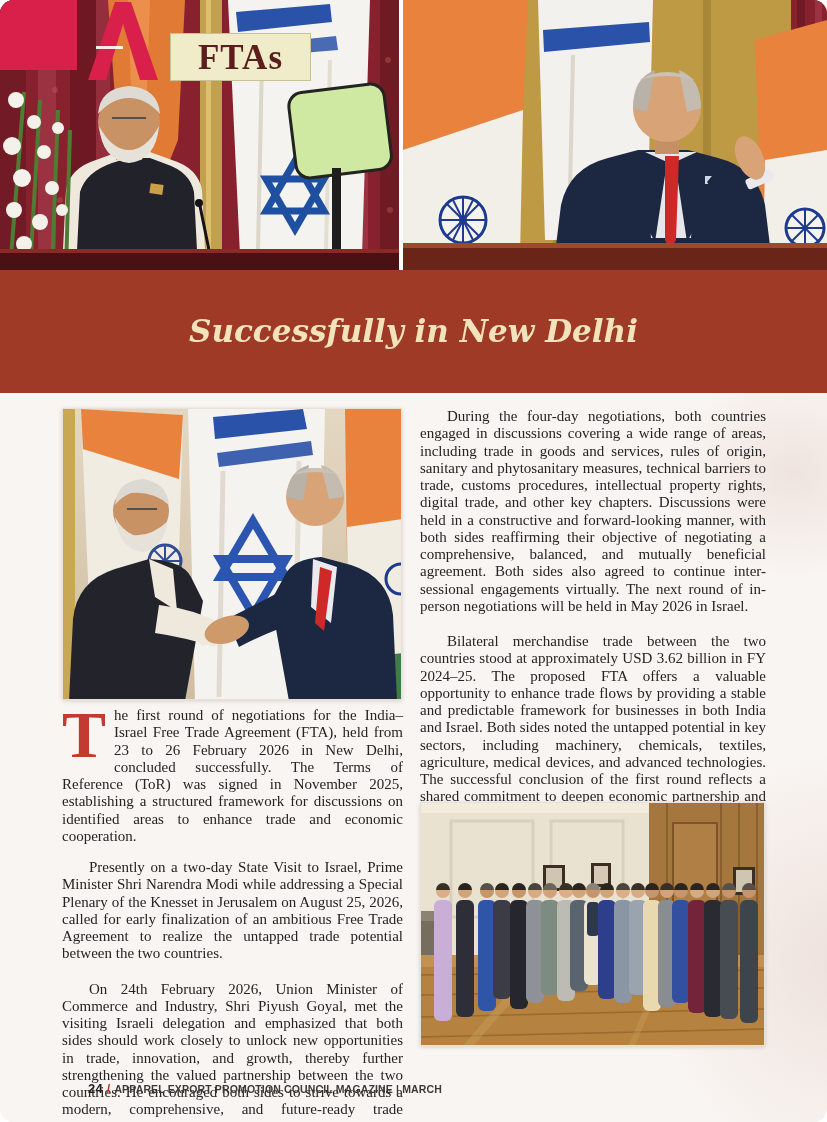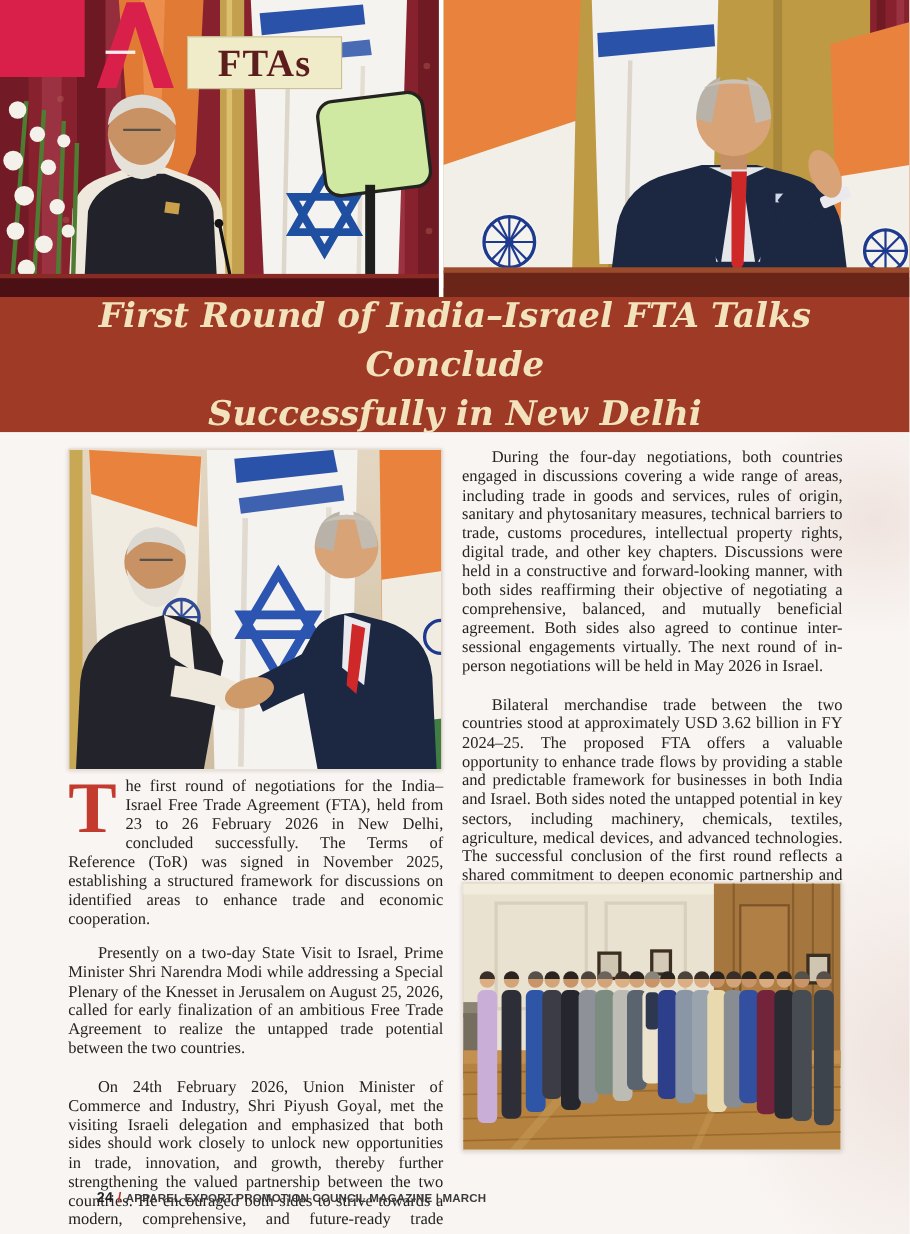--- a/index.html
+++ b/index.html
@@ -1,18 +1,18 @@
 <!DOCTYPE html>
 <html><head>
 <meta charset="utf-8">
 <style>
   * { margin:0; padding:0; box-sizing:border-box; }
   html,body { width:827px; }
   body { font-family:"Liberation Serif", serif; background:#ffffff; }
-  .page { position:relative; width:827px; height:1122px; overflow:hidden; background:#f9f5f2; }
+  .page { position:relative; width:827px; height:1122px; overflow:hidden; background:#f9f5f2;border-radius:14px; }
 
   
   .banner { position:absolute; left:0; top:0; width:827px; height:270px; background:#fff; }
   .photo { position:absolute; top:0; height:270px; overflow:hidden; }
   .photo svg { display:block; }
   .photo-left { left:0; width:399px; }
   .photo-right { left:403px; width:424px; }
   .seam { position:absolute; left:399px; top:0; width:4px; height:270px; background:#ffffff; }
 
   .logo-block { position:absolute; left:0; top:0; width:77px; height:70px; background:#d8204a; }
@@ -207,21 +207,20 @@
       <path d="M8,80 L35,2 L51,2 L78,80 L60,80 L43,24 L26,80 Z" fill="#d8204a"></path>
       <rect x="16" y="46" width="27" height="3" fill="#ffffff" opacity="0.9"></rect>
     </svg>
 
     <div class="fta-box">
       <span class="fta-text">FTAs</span>
     </div>
   </div>
 
   <div class="title-banner">
-    <div class="title-line">First Round of India–Israel FTA Talks  Conclude</div>
     <div class="title-line">Successfully in New Delhi</div>
   </div>
 
   <div class="content">
 
     <div class="img-frame img-handshake" role="img" aria-label="PM Modi and PM Netanyahu shaking hands before India and Israel flags">
       <svg width="340" height="292" viewBox="0 0 340 292">
         <defs>
           <linearGradient id="bgfade" x1="0" y1="0" x2="0" y2="1">
             <stop offset="0" stop-color="#e4d7c2"></stop>

